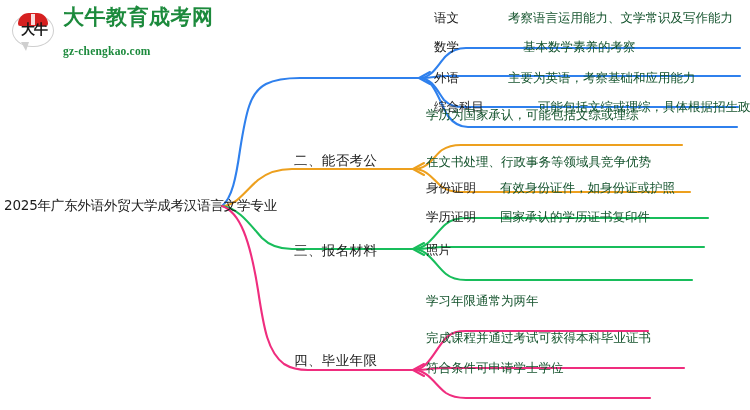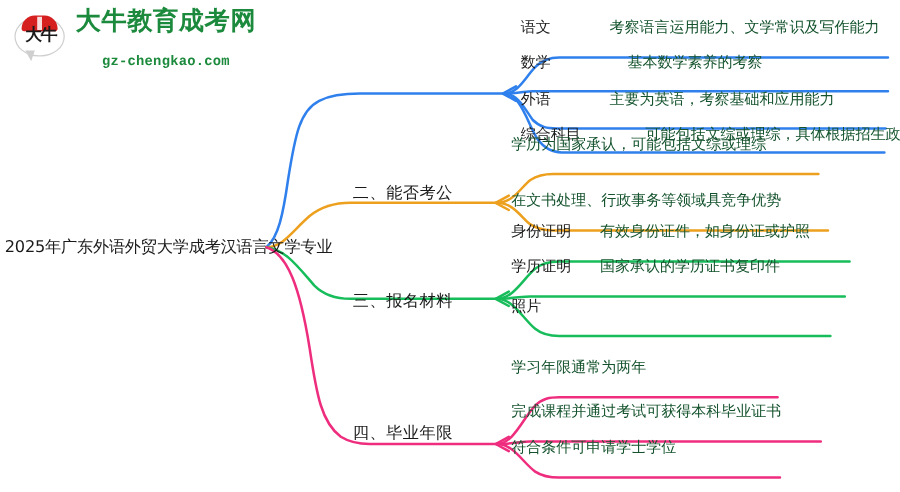--- a/index.html
+++ b/index.html
@@ -103,23 +103,22 @@
     letter-spacing: 0.5px;
     font-family: "DejaVu Sans", sans-serif;
     white-space: nowrap;
   }
   #logo-sub {
     margin-top: 18px;
     font-size: 11.5px;
     font-weight: bold;
     color: #1c8a3c;
     letter-spacing: 0.2px;
-    font-family: Liberation Mono, monospace;
-    white-space: nowrap;
-    text-align: center;
+    font-family: Liberation Serif, serif;
+    white-space: nowrap;
   }
   
   #wires {
     position: absolute;
     left: 0;
     top: 0;
     width: 750px;
     height: 410px;
     pointer-events: none;
   }
@@ -149,21 +148,20 @@
   }
   #branch-label-0 { left: 294px; top: 61px; }
   #branch-label-1 { left: 294px; top: 152px; }
   #branch-label-2 { left: 294px; top: 242px; }
   #branch-label-3 { left: 294px; top: 352px; }
   
   .leaf {
     position: absolute;
     height: 27px;
     display: flex;
-    align-items: center;
     white-space: nowrap;
     font-family: "DejaVu Sans", sans-serif;
   }
   .leaf .leaf-key {
     font-size: 12.5px;
     color: #1a1a1a;
     display: inline-block;
   }
   .leaf .leaf-desc {
     font-size: 12.5px;

